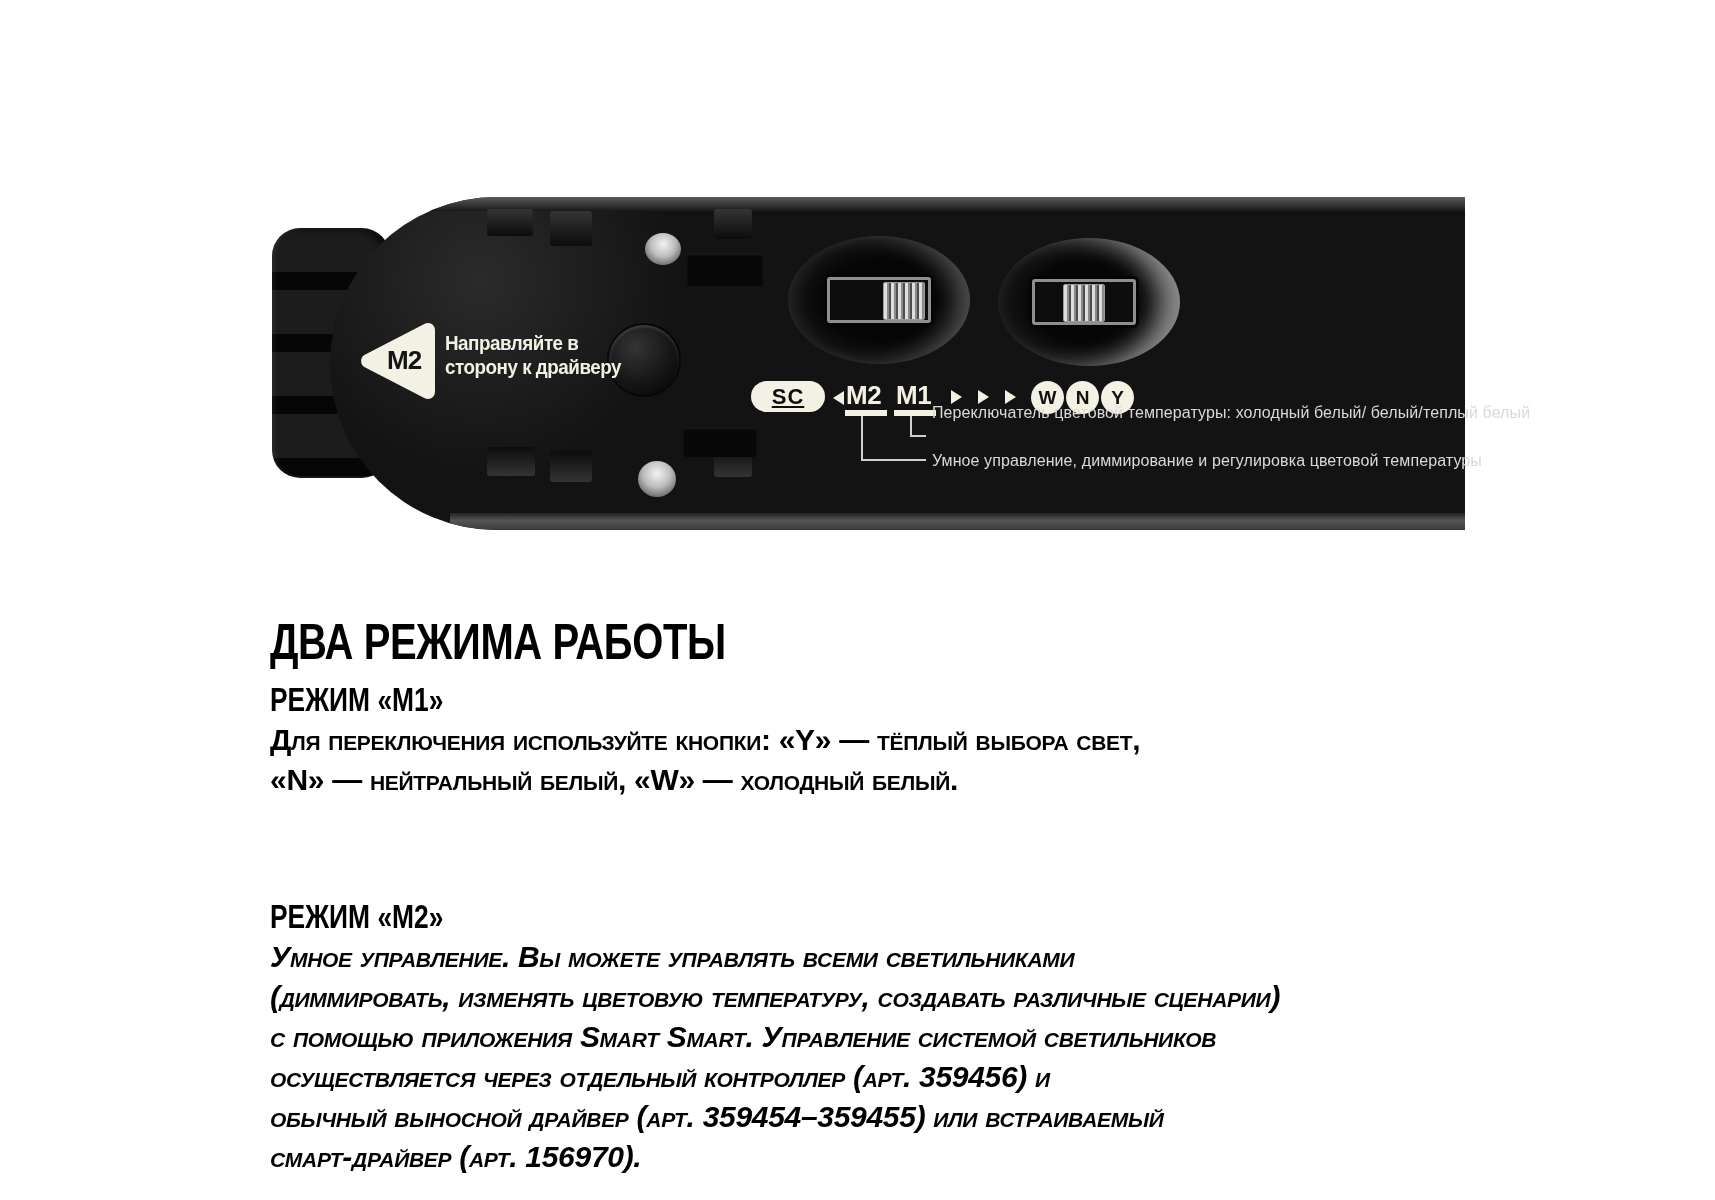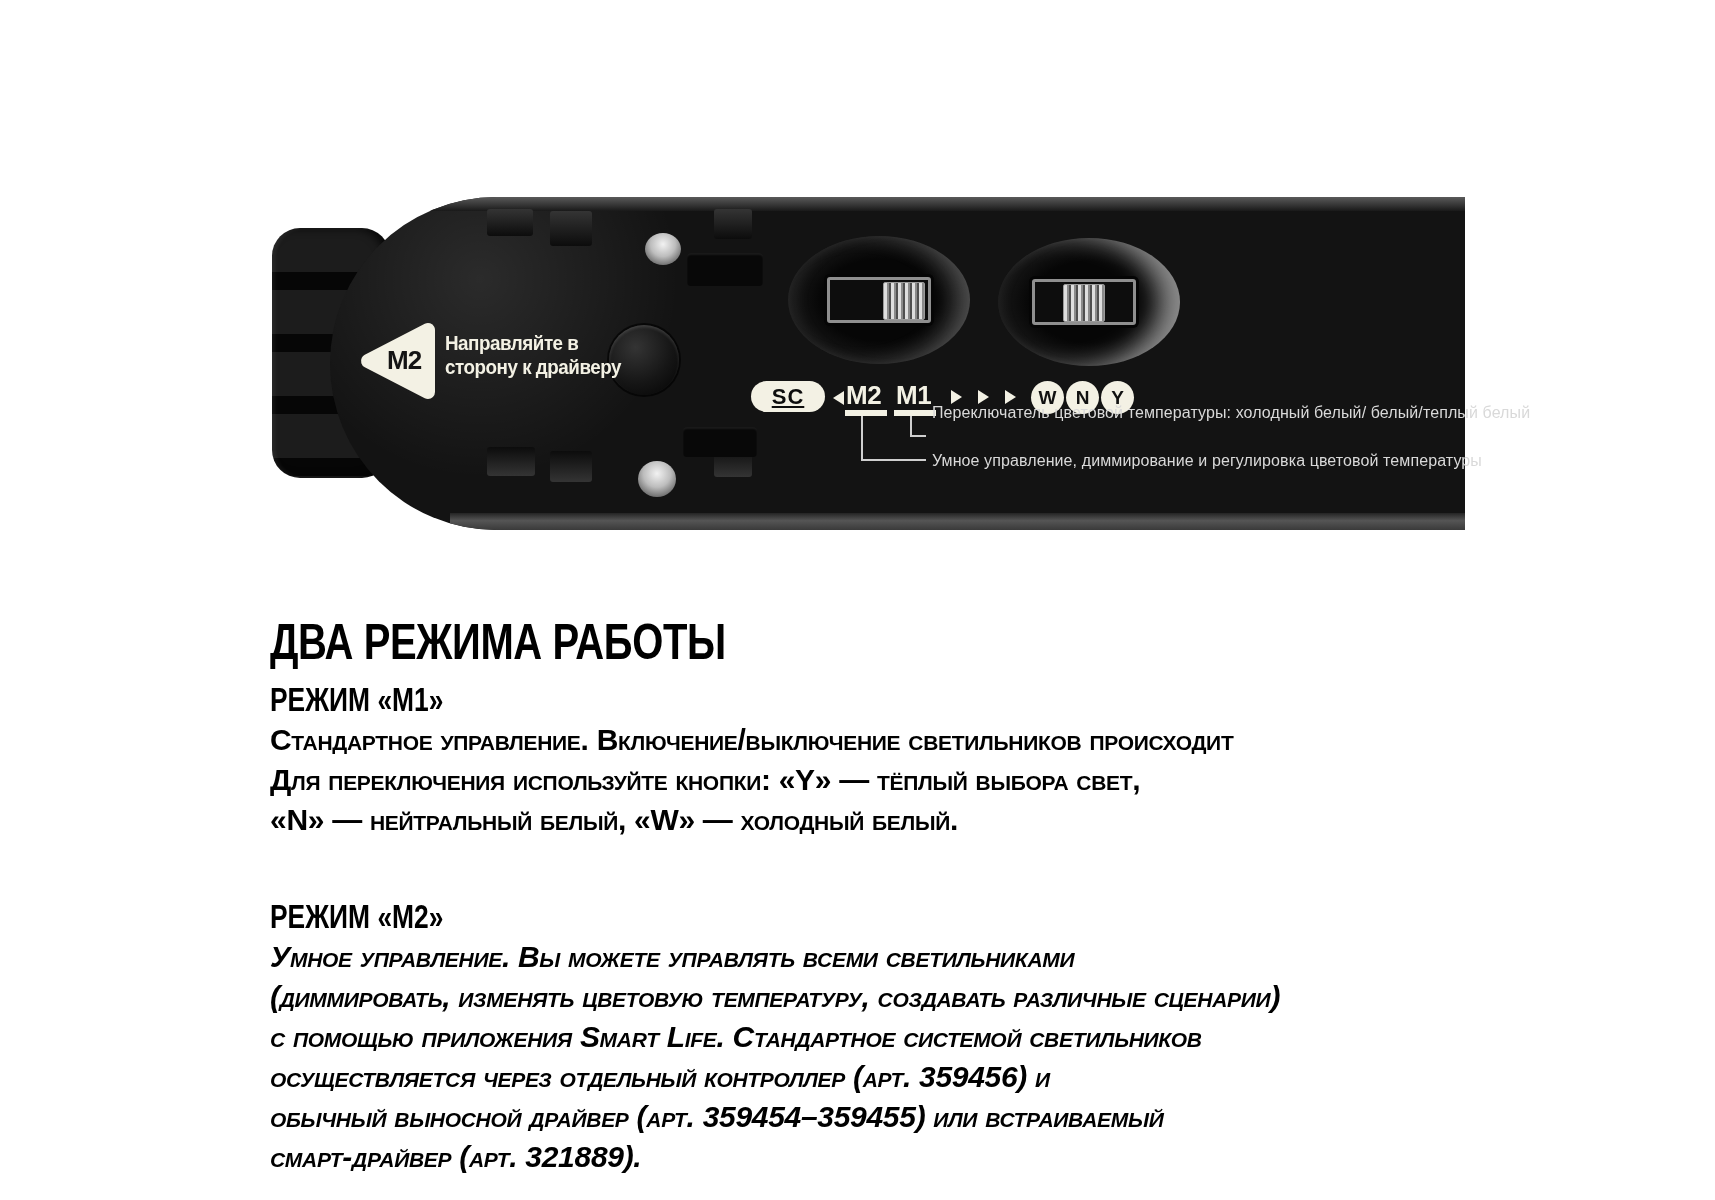--- a/index.html
+++ b/index.html
@@ -170,28 +170,27 @@
     <div class="leader v2"></div>
     <div class="leader h2"></div>
     <div class="callout c1">Переключатель цветовой температуры: холодный белый/ белый/теплый белый</div>
     <div class="callout c2">Умное управление, диммирование и регулировка цветовой температуры</div>
   </div>
 
   <div class="section-title">ДВА РЕЖИМА РАБОТЫ</div>
 
   <div class="mode-heading h1m">РЕЖИМ «М1»</div>
   <div class="paragraph p1">
-    <div>Стандартное управление. Включение/выключение светильников происходит</div>
     <div>Для переключения используйте кнопки: «Y» — тёплый выбора свет,</div>
     <div>«N» — нейтральный белый, «W» — холодный белый.</div>
   </div>
 
   <div class="mode-heading h2m">РЕЖИМ «М2»</div>
   <div class="paragraph p2">
     <div>Умное управление. Вы можете управлять всеми светильниками</div>
     <div>(диммировать, изменять цветовую температуру, создавать различные сценарии)</div>
-    <div>с помощью приложения Smart Life. Стандартное системой светильников</div>
+    <div>с помощью приложения Smart Smart. Управление системой светильников</div>
     <div>осуществляется через отдельный контроллер (арт. 359456) и</div>
     <div>обычный выносной драйвер (арт. 359454–359455) или встраиваемый</div>
-    <div>смарт-драйвер (арт. 321889).</div>
+    <div>смарт-драйвер (арт. 156970).</div>
   </div>
 
 </div>
 
 </body></html>

